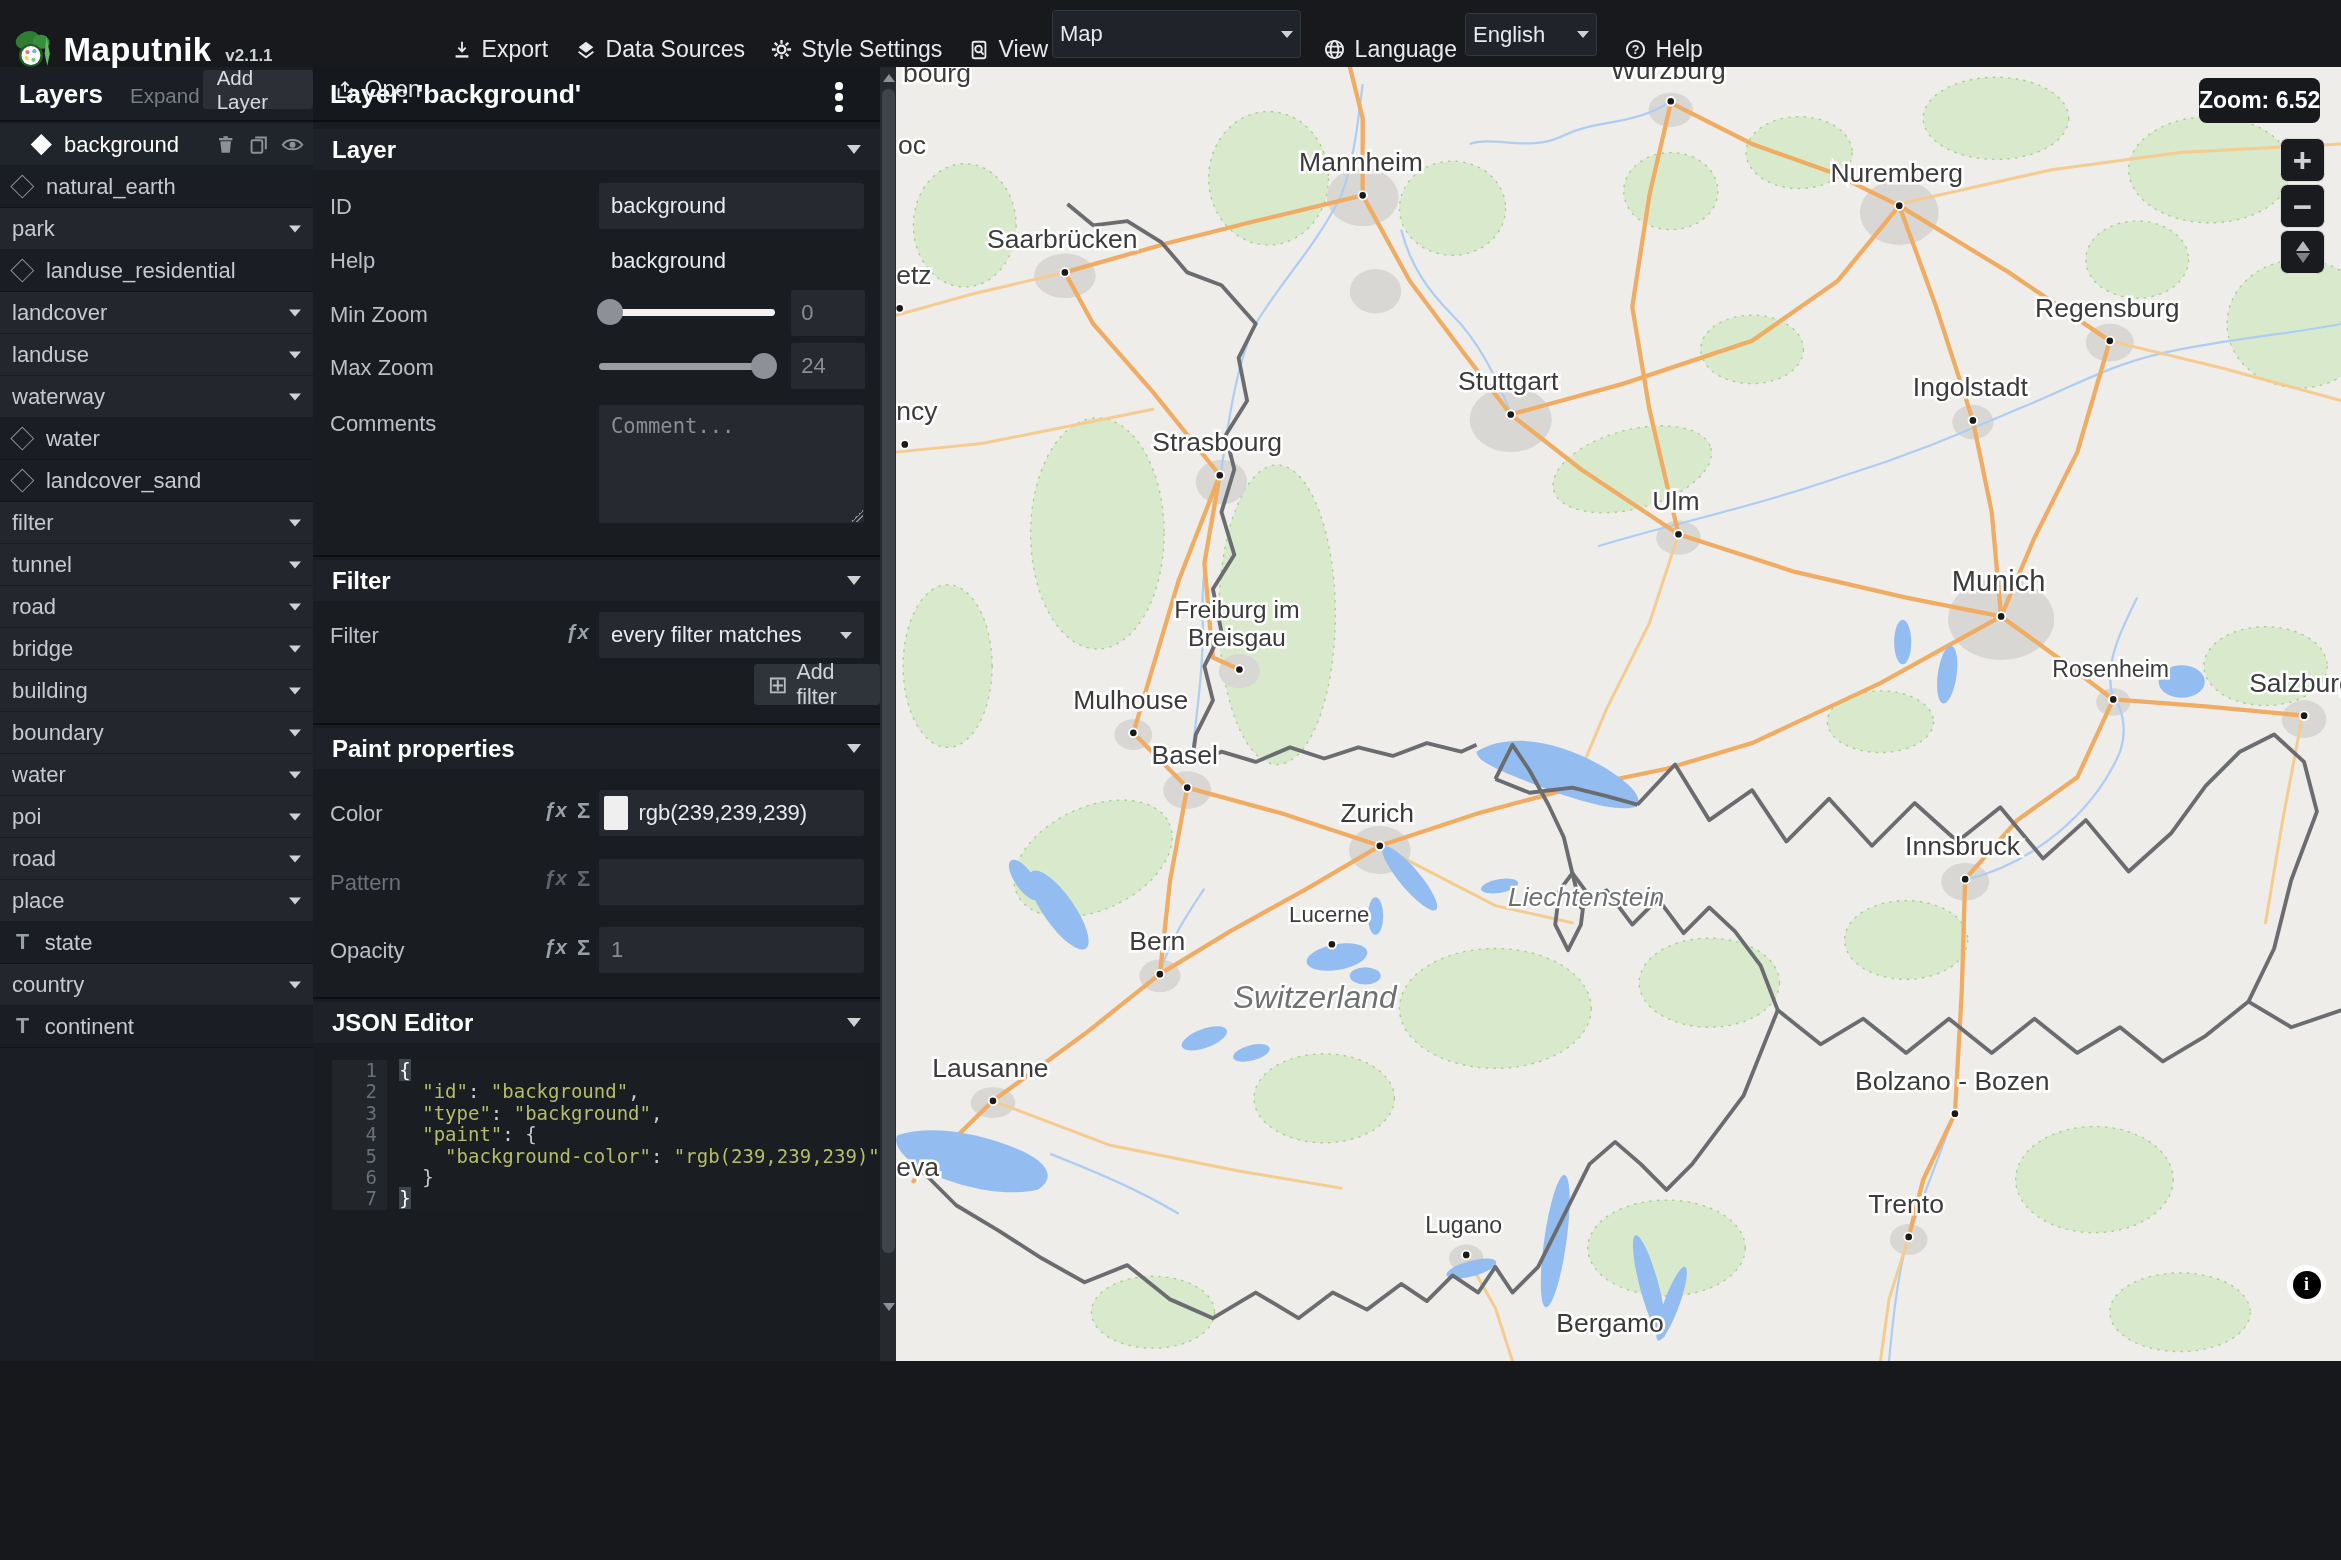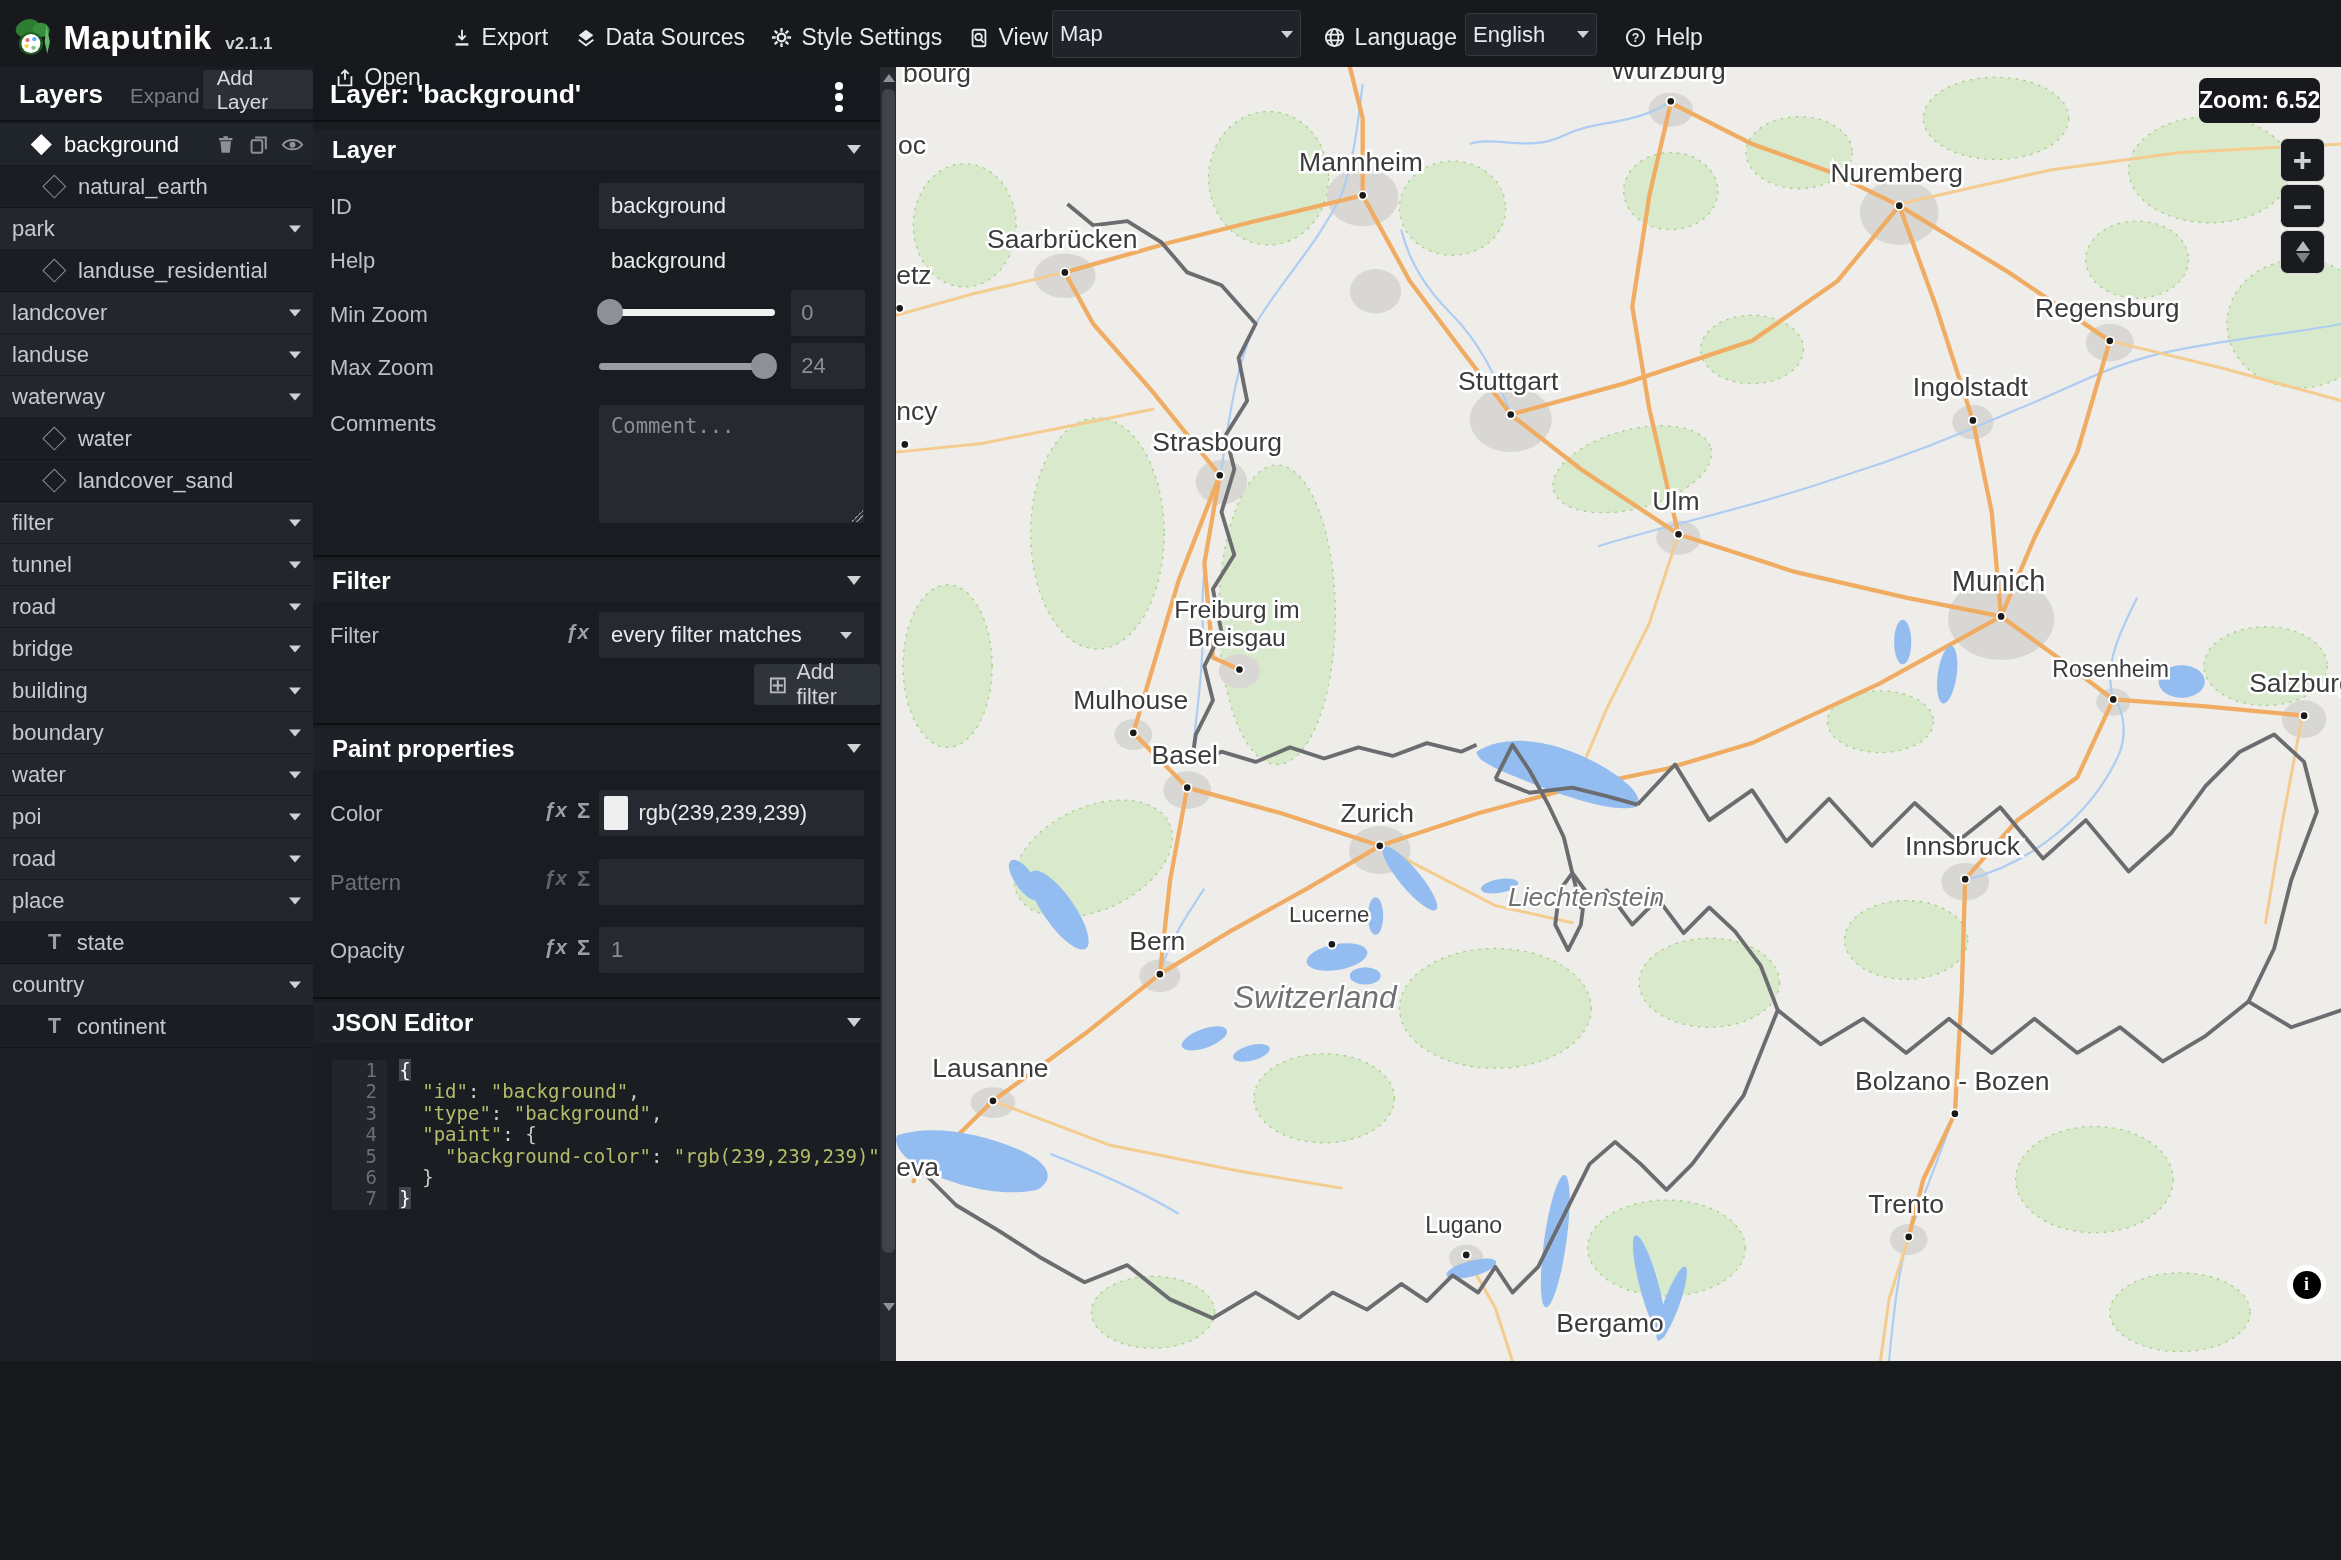--- a/index.html
+++ b/index.html
@@ -1,38 +1,38 @@
 <!DOCTYPE html>
 <html style="font-size:13.7px"><head>
 <meta charset="utf-8">
 <style>
   html,body{margin:0;padding:0;background:#16181c;width:2342px;height:1560px;overflow:hidden;
     font-family:"Liberation Sans",sans-serif;-webkit-font-smoothing:antialiased;}
   
   #topbar{position:absolute;left:0;top:0;width:2342px;height:67px;background:#17191d;z-index:50;}
-  .tb-item{position:absolute;top:4px;height:67px;display:flex;align-items:center;gap:8.6px;color:#e8eaed;font-size:23px;cursor:pointer;}
+  .tb-item{position:absolute;top:16px;height:67px;display:flex;align-items:center;gap:8.6px;color:#e8eaed;font-size:23px;cursor:pointer;}
   .tb-item svg{display:block;}
   #logo-title{font-size:33px;font-weight:bold;color:#fff;letter-spacing:0.4px;}
   #logo-version{font-size:17px;font-weight:bold;color:#cfd2d5;margin-left:5.1px;margin-top:12px;}
   .tb-select{position:absolute;top:10.3px;height:46px;background:#202329;border:0.9px solid #34383f;border-radius:3.4px;
     color:#e8eaed;font-size:22px;display:flex;align-items:center;justify-content:space-between;padding:0 7px;cursor:pointer;}
   .caret{width:0;height:0;border-left:7.7px solid transparent;border-right:7.7px solid transparent;border-top:9.4px solid #cfd2d5;}
   .caret.sm{border-left-width:6px;border-right-width:6px;border-top-width:7.7px;}
   
   #sidebar{position:absolute;left:0;top:67px;width:313px;height:1294px;background:#1b1e24;overflow:hidden;}
   #sidebar-head{position:absolute;left:0;top:0;width:313px;height:53px;}
   #sidebar-title{position:absolute;left:19px;top:12px;font-size:26px;font-weight:bold;color:#fff;}
   #expand-link{position:absolute;left:130px;top:17px;font-size:20.5px;color:#787d84;cursor:pointer;}
   #add-layer-btn{position:absolute;left:203px;top:3.4px;height:39px;padding:0 13.7px;background:#2c3036;border-radius:3.4px;
     color:#d9dbde;font-size:20.5px;display:flex;align-items:center;cursor:pointer;}
   #sidebar-divider{position:absolute;left:0;top:53px;width:313px;height:1.7px;background:#101215;}
   #layer-list{position:absolute;left:0;top:57px;width:313px;}
   .layer-row{height:42px;display:flex;align-items:center;box-sizing:border-box;border-bottom:0.9px solid rgba(0,0,0,.28);
     color:#c6c9cd;font-size:22px;cursor:pointer;position:relative;}
-  .layer-row.kind-item,.layer-row.kind-text{background:#1a1d23;padding-left:46px;}
+  .layer-row.kind-item,.layer-row.kind-text{background:#1a1d23;padding-left:14px;}
   .layer-row.kind-group{background:#23262d;padding-left:12px;}
   .layer-row.kind-selected{background:#20242b;padding-left:34px;color:#fff;}
   .diamond{width:14.6px;height:14.6px;transform:rotate(45deg);margin-right:15.4px;flex:0 0 auto;}
   .diamond.outline{border:1.7px solid #8b8f95;}
   .diamond.filled{background:#fff;}
   .t-icon{font-size:21.4px;font-weight:bold;color:#9aa0a6;margin-right:13.7px;width:17px;text-align:center;}
   .row-caret{position:absolute;right:12px;top:50%;transform:translateY(-50%);}
   .row-actions{position:absolute;right:8.6px;top:0;height:100%;display:flex;align-items:center;gap:12px;}
   .row-actions svg{display:block;cursor:pointer;}
   

